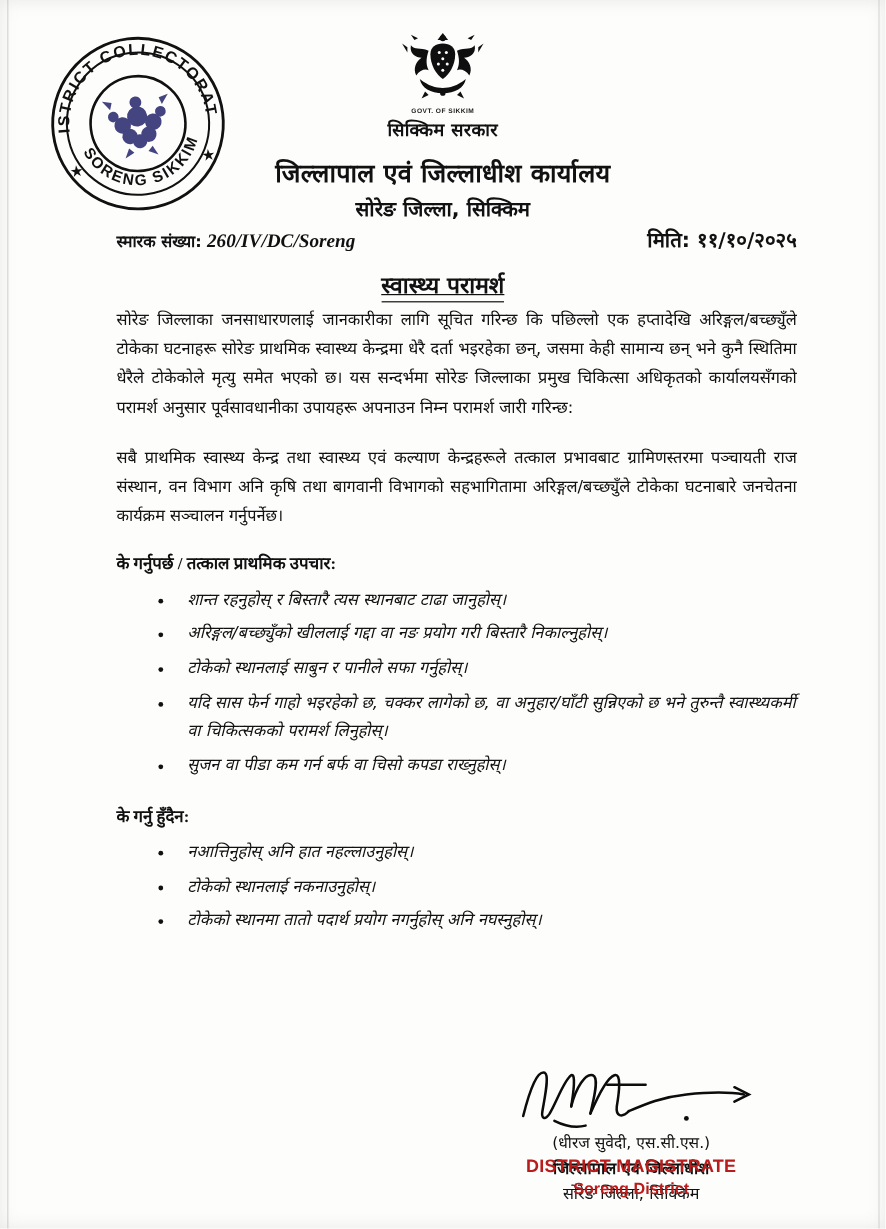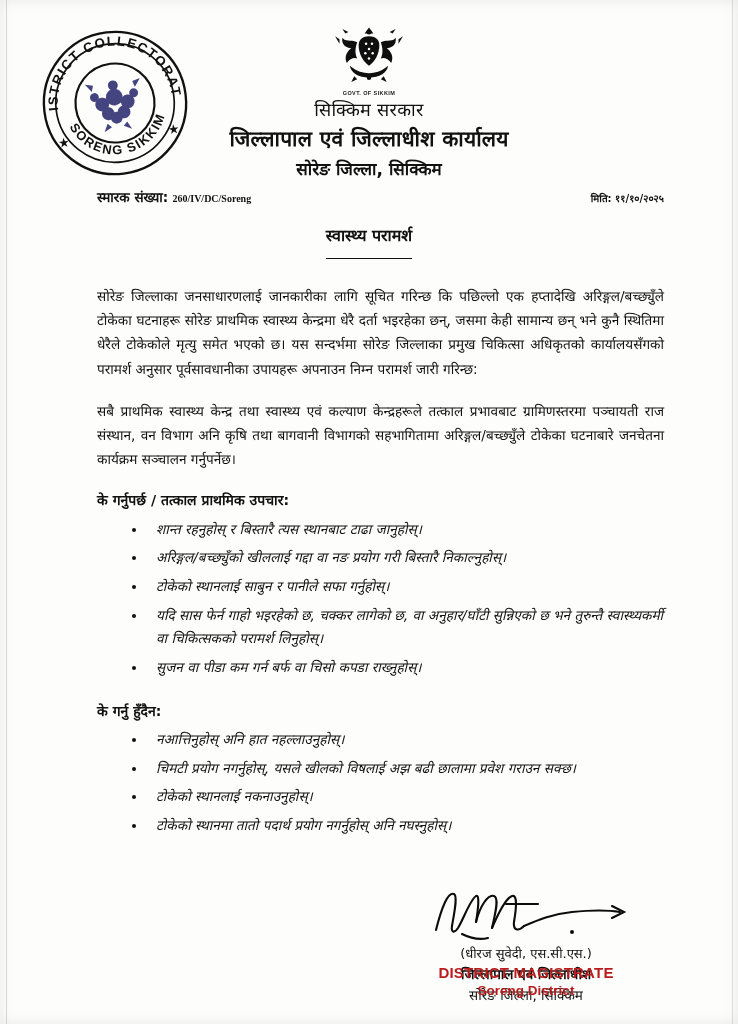--- a/index.html
+++ b/index.html
@@ -74,31 +74,31 @@
   }
 
   
   .titles {
     position: absolute;
     left: 0; right: 0;
     top: 98px;
     text-align: center;
   }
   .title-line-1 {
-    font-size: 18px;
-    font-weight: normal;
+    font-size: 15px;
+    font-weight: bold;
     letter-spacing: 0.3px;
     line-height: 1.35;
   }
   .title-line-2 {
     font-size: 21px;
     font-weight: bold;
     letter-spacing: 0.2px;
     line-height: 1.45;
-    margin-top: 2px;
+    margin-top: 12px;
   }
   .title-line-3 {
     font-size: 17px;
     font-weight: bold;
     line-height: 1.4;
     margin-top: 3px;
   }
 
   
   .meta-row {
@@ -108,58 +108,61 @@
     top: 188px;
     display: flex;
     justify-content: space-between;
     align-items: baseline;
     font-size: 13.5px;
   }
   .meta-label { font-weight: bold; }
   .meta-ref-no {
     font-family: "Liberation Serif", serif;
     font-weight: bold;
-    font-size: 10px;
-  }
-  .meta-date { font-size: 10px; font-weight: bold; }
+    font-size: 16px;
+    font-style: italic;
+  }
+  .meta-date { font-size: 17px; font-weight: bold; }
 
   
   .doc-heading {
     position: absolute;
     left: 0; right: 0;
     top: 224px;
     text-align: center;
   }
   .doc-heading span {
-    font-size: 16px;
+    font-size: 19px;
     font-weight: bold;
     border-bottom: 1.6px solid #111;
-    padding-bottom: 13px;
+    padding-bottom: 2px;
+    text-decoration: underline;
   }
 
   
   .body-area {
     position: absolute;
     left: 97px;
     right: 74px;
-    top: 284px;
+    top: 255px;
   }
   p.para {
     margin: 0 0 18px 0;
     font-size: 13.6px;
     line-height: 1.78;
     text-align: justify;
     text-justify: inter-word;
   }
   .section { margin-top: 6px; }
   .section-heading {
     font-size: 14px;
     font-weight: bold;
     margin: 0 0 6px 0;
     line-height: 1.6;
+    font-family: Liberation Serif, serif;
   }
   ul.advice-list {
     list-style: none;
     margin: 0 0 20px 0;
     padding: 0 0 0 33px;
     font-style: italic;
   }
   ul.advice-list li {
     position: relative;
     font-size: 13.6px;
@@ -347,21 +350,20 @@
         <li>टोकेको स्थानलाई साबुन र पानीले सफा गर्नुहोस्।</li>
         <li>यदि सास फेर्न गाहो भइरहेको छ, चक्कर लागेको छ, वा अनुहार/घाँटी सुन्निएको छ भने तुरुन्तै स्वास्थ्यकर्मी वा चिकित्सकको परामर्श लिनुहोस्।</li>
         <li>सुजन वा पीडा कम गर्न बर्फ वा चिसो कपडा राख्नुहोस्।</li>
       </ul>
     </div>
 
     <div class="section">
       <div class="section-heading">के गर्नु हुँदैन:</div>
       <ul class="advice-list">
         <li>नआत्तिनुहोस् अनि हात नहल्लाउनुहोस्।</li>
-        <li>चिमटी प्रयोग नगर्नुहोस्, यसले खीलको विषलाई अझ बढी छालामा प्रवेश गराउन सक्छ।</li>
         <li>टोकेको स्थानलाई नकनाउनुहोस्।</li>
         <li>टोकेको स्थानमा तातो पदार्थ प्रयोग नगर्नुहोस् अनि नघस्नुहोस्।</li>
       </ul>
     </div>
   </div>
 
   <div class="sign-block">
     <div class="signature-mark">
       <svg viewBox="0 0 300 58" xmlns="http://www.w3.org/2000/svg">
         <g fill="none" stroke="#0c0c0c" stroke-width="2.1" stroke-linecap="round">

